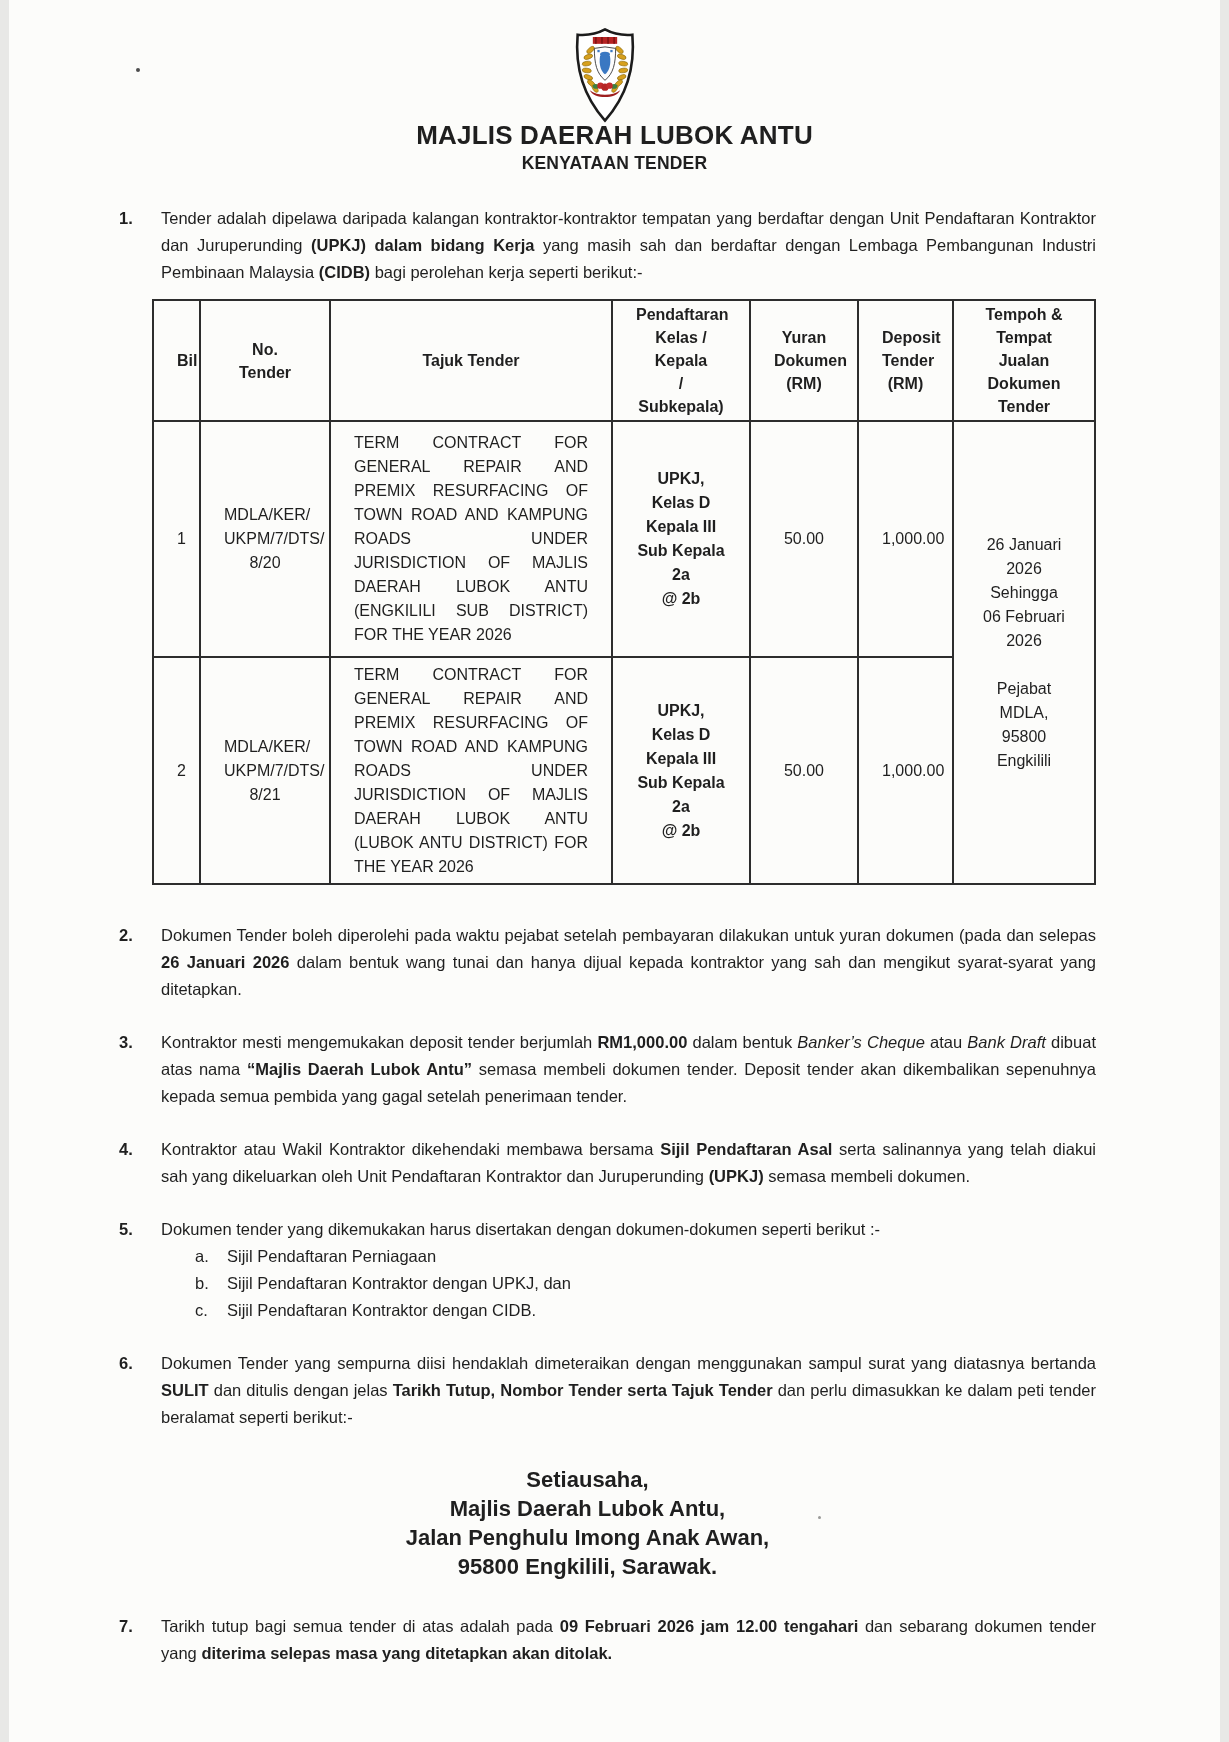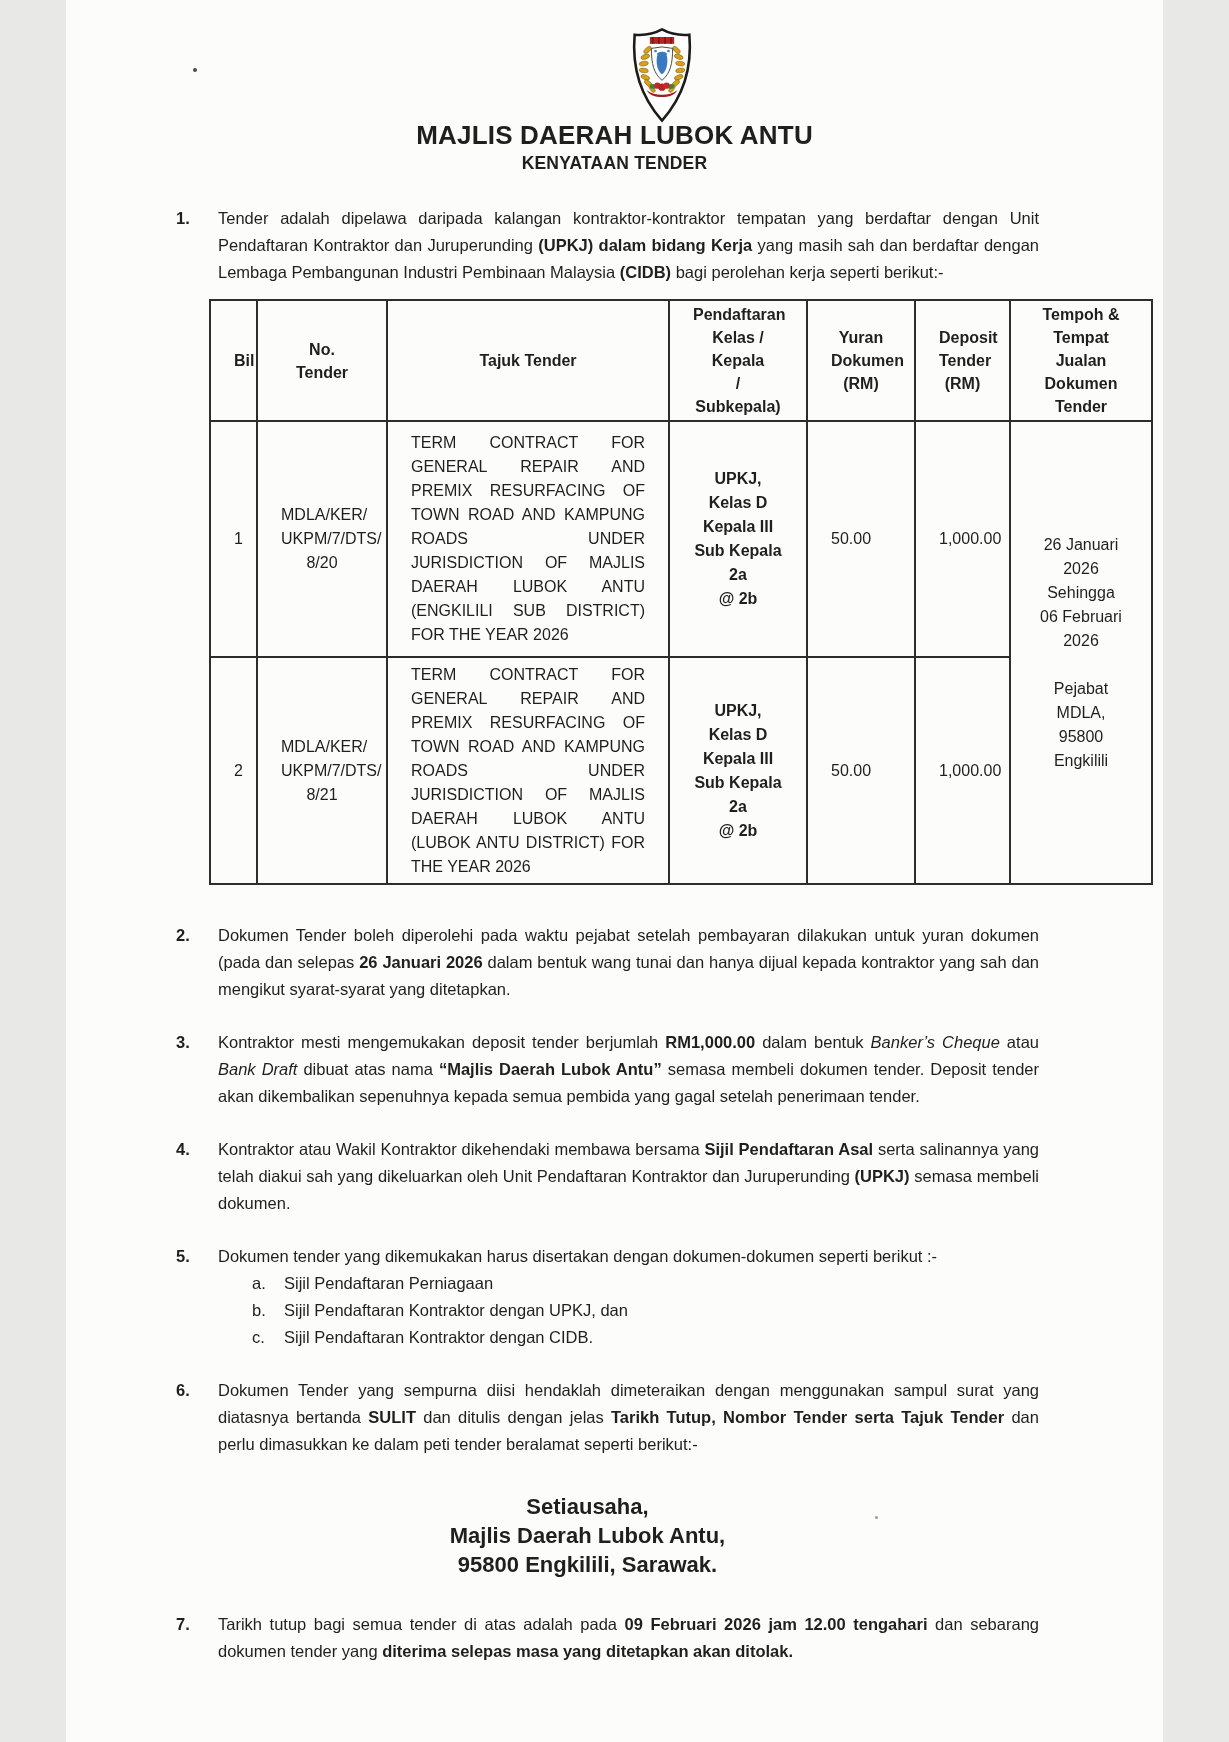--- a/index.html
+++ b/index.html
@@ -1,18 +1,18 @@
 <!DOCTYPE html>
 <html><head>
 <meta charset="utf-8">
 <style>
   html,body{margin:0;padding:0;background:#e8e8e6;}
   .page{
     position:relative;
-    width:1097px;height:1742px;
+    width:1211px;height:1742px;
     margin:0 auto;
     background:#fcfcfa;
     font-family:"Liberation Sans", sans-serif;
     color:#1f1f1f;
     overflow:hidden;
   }
   .crest{margin:26px 0 0 558px;width:76px;height:98px;}
   .title{
     text-align:center;font-weight:bold;font-size:26px;letter-spacing:.2px;
     margin-top:-4px;
@@ -40,21 +40,21 @@
     vertical-align:middle;
   }
   table.tender th{font-weight:bold;text-align:center;white-space:pre-line;line-height:23px;}
   tr.hdr{height:105px;}
   tr.r1{height:236px;}
   tr.r2{height:227px;}
   td.c-bil{text-align:center;}
   td.c-no{text-align:center;white-space:pre-line;}
   td.c-tajuk{text-align:justify;vertical-align:top;padding:4px 9px;}
   td.c-pend{text-align:center;font-weight:bold;white-space:pre-line;}
-  td.c-fee{}
+  td.c-fee{text-align:center;}
   td.c-tempoh{text-align:center;white-space:pre-line;}
 
   .sub-list{margin-top:0;}
   .sub-row{display:flex;}
   .sub-row .letter{flex:0 0 32px;margin-left:34px;}
   .sub-row .stext{flex:1;}
   .after-sub{margin-top:0;}
 
   .address{
     text-align:center;font-weight:bold;font-size:22px;line-height:29px;
@@ -234,20 +234,21 @@
     </div>
 
     <div class="item">
       <div class="num">6.</div>
       <div class="body"><span>Dokumen Tender yang sempurna diisi hendaklah dimeteraikan dengan menggunakan sampul surat yang diatasnya bertanda </span><span class="b">SULIT</span><span> dan ditulis dengan jelas </span><span class="b">Tarikh Tutup, Nombor Tender serta Tajuk Tender</span><span> dan perlu dimasukkan ke dalam peti tender beralamat seperti berikut:-</span></div>
     </div>
 
     <div class="address">
       <div>Setiausaha,</div>
       <div>Majlis Daerah Lubok Antu,</div>
+      <div>Jalan Penghulu Imong Anak Awan,</div>
       <div>95800 Engkilili, Sarawak.</div>
     </div>
 
     <div class="item" style="margin-top:32px;">
       <div class="num">7.</div>
       <div class="body"><span>Tarikh tutup bagi semua tender di atas adalah pada </span><span class="b">09 Februari 2026  jam 12.00 tengahari</span><span> dan sebarang dokumen tender yang </span><span class="b">diterima selepas masa yang ditetapkan akan ditolak.</span></div>
     </div>
 
   </div>
 

